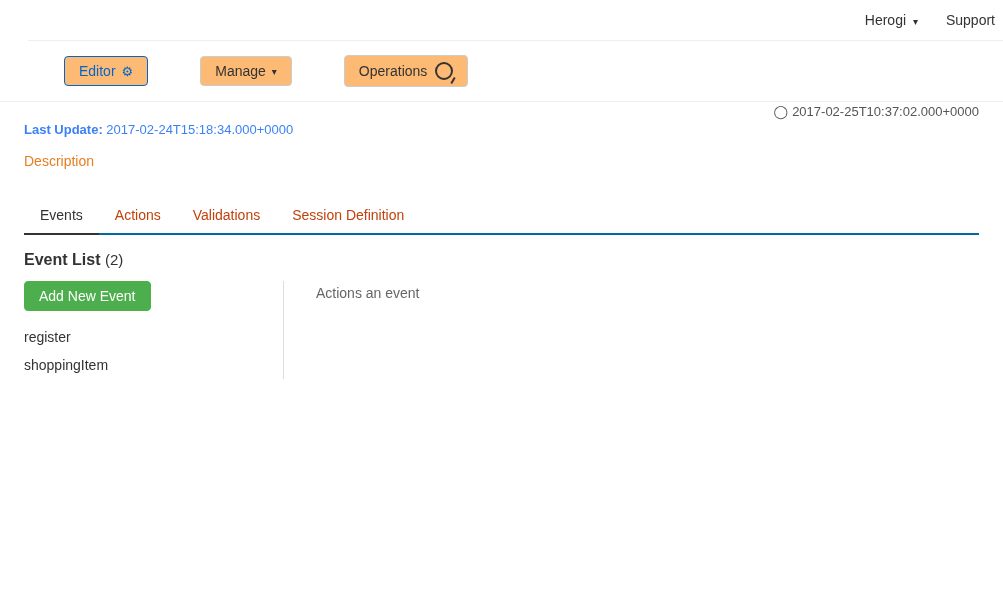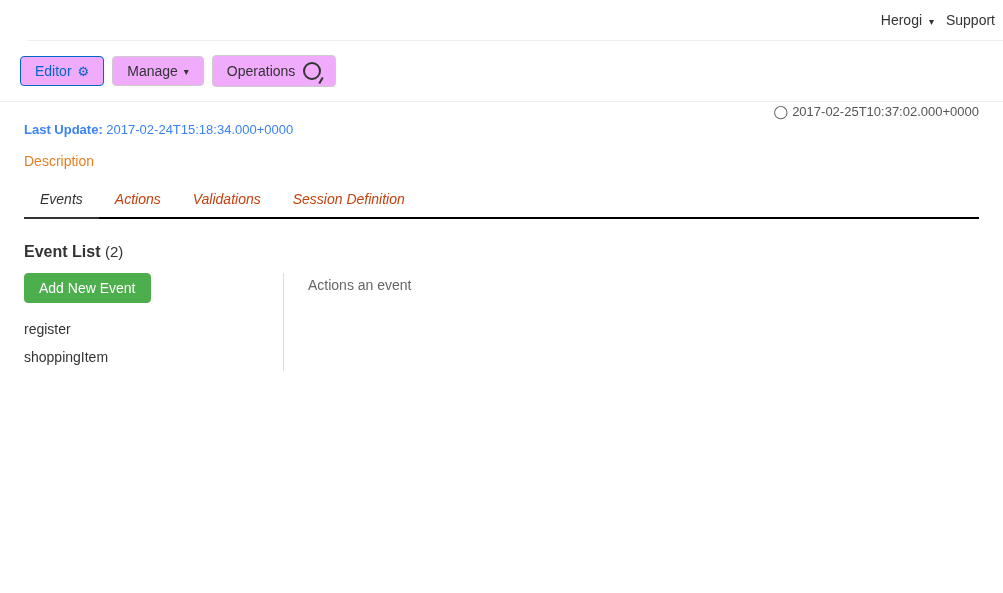--- a/index.html
+++ b/index.html
@@ -5,21 +5,21 @@
     * { margin: 0; padding: 0; box-sizing: border-box; }
     body { font-family: -apple-system, BlinkMacSystemFont, 'Segoe UI', Helvetica, Arial, sans-serif; font-size: 14px; color: #333; background: #fff; }
 
     
     .top-nav {
       display: flex;
       justify-content: flex-end;
       align-items: center;
       padding: 12px 8px;
       border-bottom: 1px solid #eee;
-      gap: 12px;
+      gap: 28px;
       margin-left: 28px;
     }
     .top-nav-link {
       color: #333;
       text-decoration: none;
       font-size: 14px;
       cursor: pointer;
     }
     .top-nav-link .caret {
       margin-left: 3px;
@@ -34,24 +34,25 @@
       gap: 8px;
       border-bottom: 1px solid #eee;
     }
     .btn {
       display: inline-flex;
       align-items: center;
       gap: 6px;
       padding: 6px 14px;
       border-radius: 4px;
       border: 1px solid #ccc;
-      background: #f0abfc;
-      font-size: 14px;
-      cursor: pointer;
-      color: #333;
+      background: #fdba74;
+      font-size: 14px;
+      cursor: pointer;
+      color: #333;
+      margin-left: 44px;
     }
     .btn-active {
       border-color: #0066cc;
       color: #0066cc;
     }
     .btn .gear-icon { font-size: 13px; }
     .btn .caret { font-size: 10px; }
     .btn-cursor {
       position: relative;
     }
@@ -95,30 +96,29 @@
     }
     .clock-icon { margin-right: 4px; }
 
     
     .description-link {
       color: #e67e22;
       font-size: 14px;
       cursor: pointer;
       display: inline-block;
       margin-top: 12px;
-      margin-bottom: 12px;
+      margin-bottom: 28px;
       text-decoration: none;
     }
 
     
     .tabs {
       display: flex;
-      border-bottom: 2px solid #000000;
-      margin-bottom: 24px;
-      font-style: italic;
+      border-bottom: 2px solid #0369a1;
+      margin-bottom: 16px;
     }
     .tab {
       padding: 10px 16px;
       font-size: 14px;
       cursor: pointer;
       color: #c2410c;
       border-bottom: 2px solid transparent;
       margin-bottom: -2px;
       text-decoration: none;
     }
@@ -152,21 +152,21 @@
       color: #fff;
       padding: 6px 14px;
       border-radius: 4px;
       font-size: 14px;
       cursor: pointer;
     }
 
     
     .events-layout {
       display: flex;
-      gap: 0;
+      gap: 8px;
     }
     .events-left {
       width: 260px;
       border-right: 1px solid #ddd;
       padding-right: 16px;
     }
     .events-right {
       flex: 1;
       padding-left: 24px;
       display: flex;

